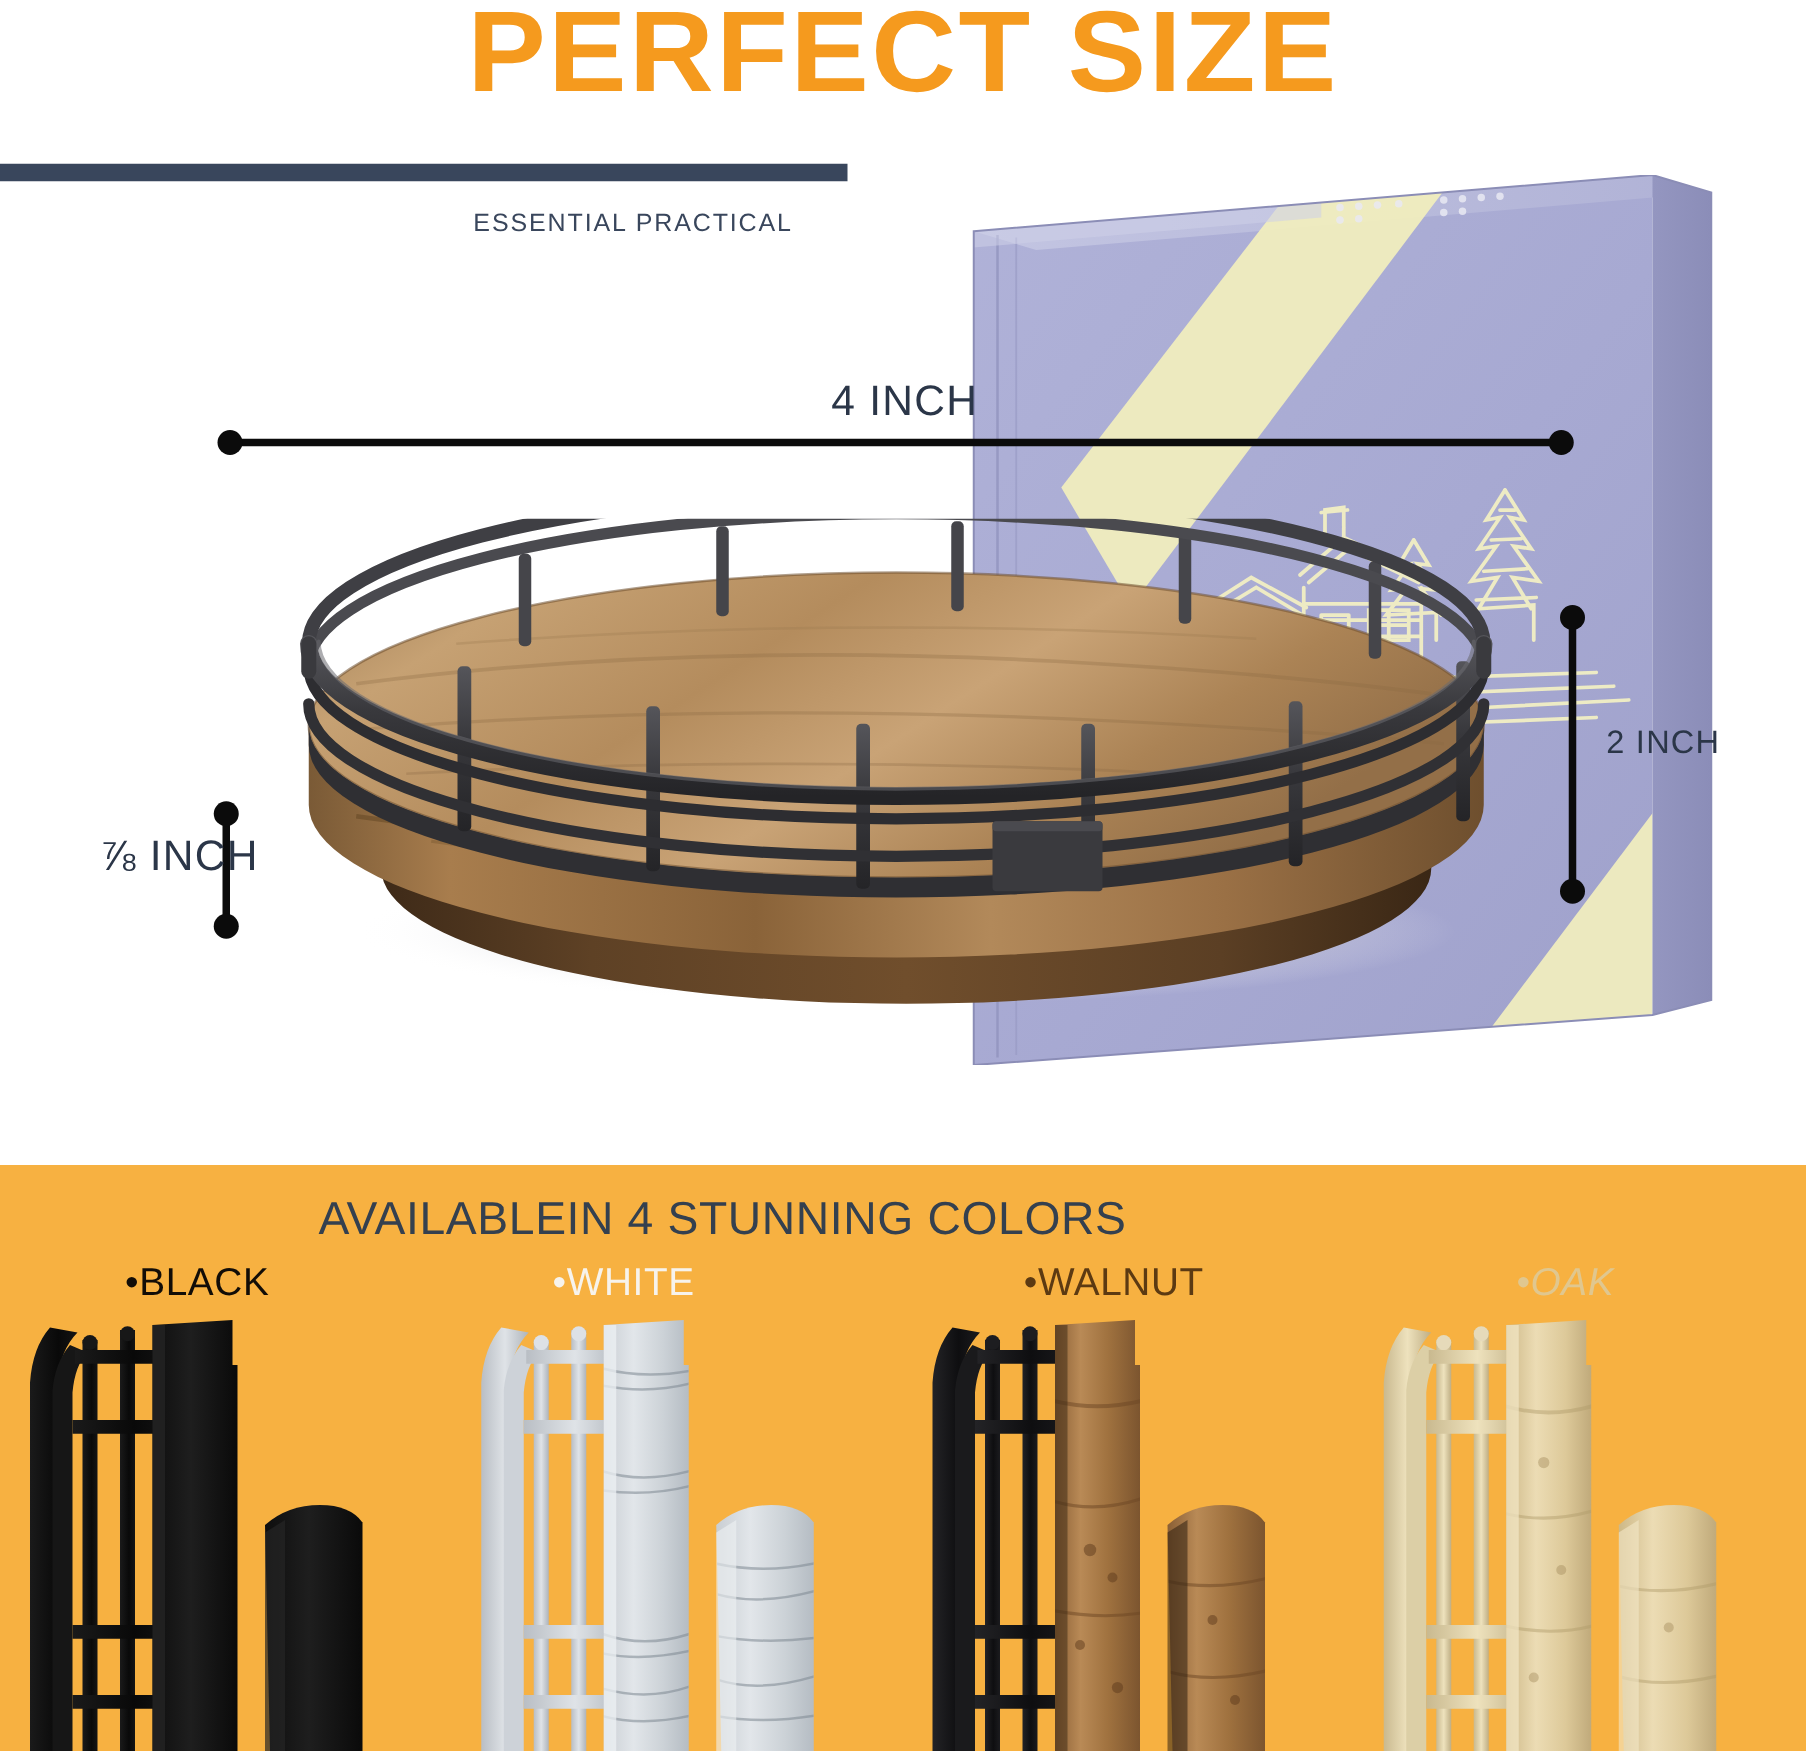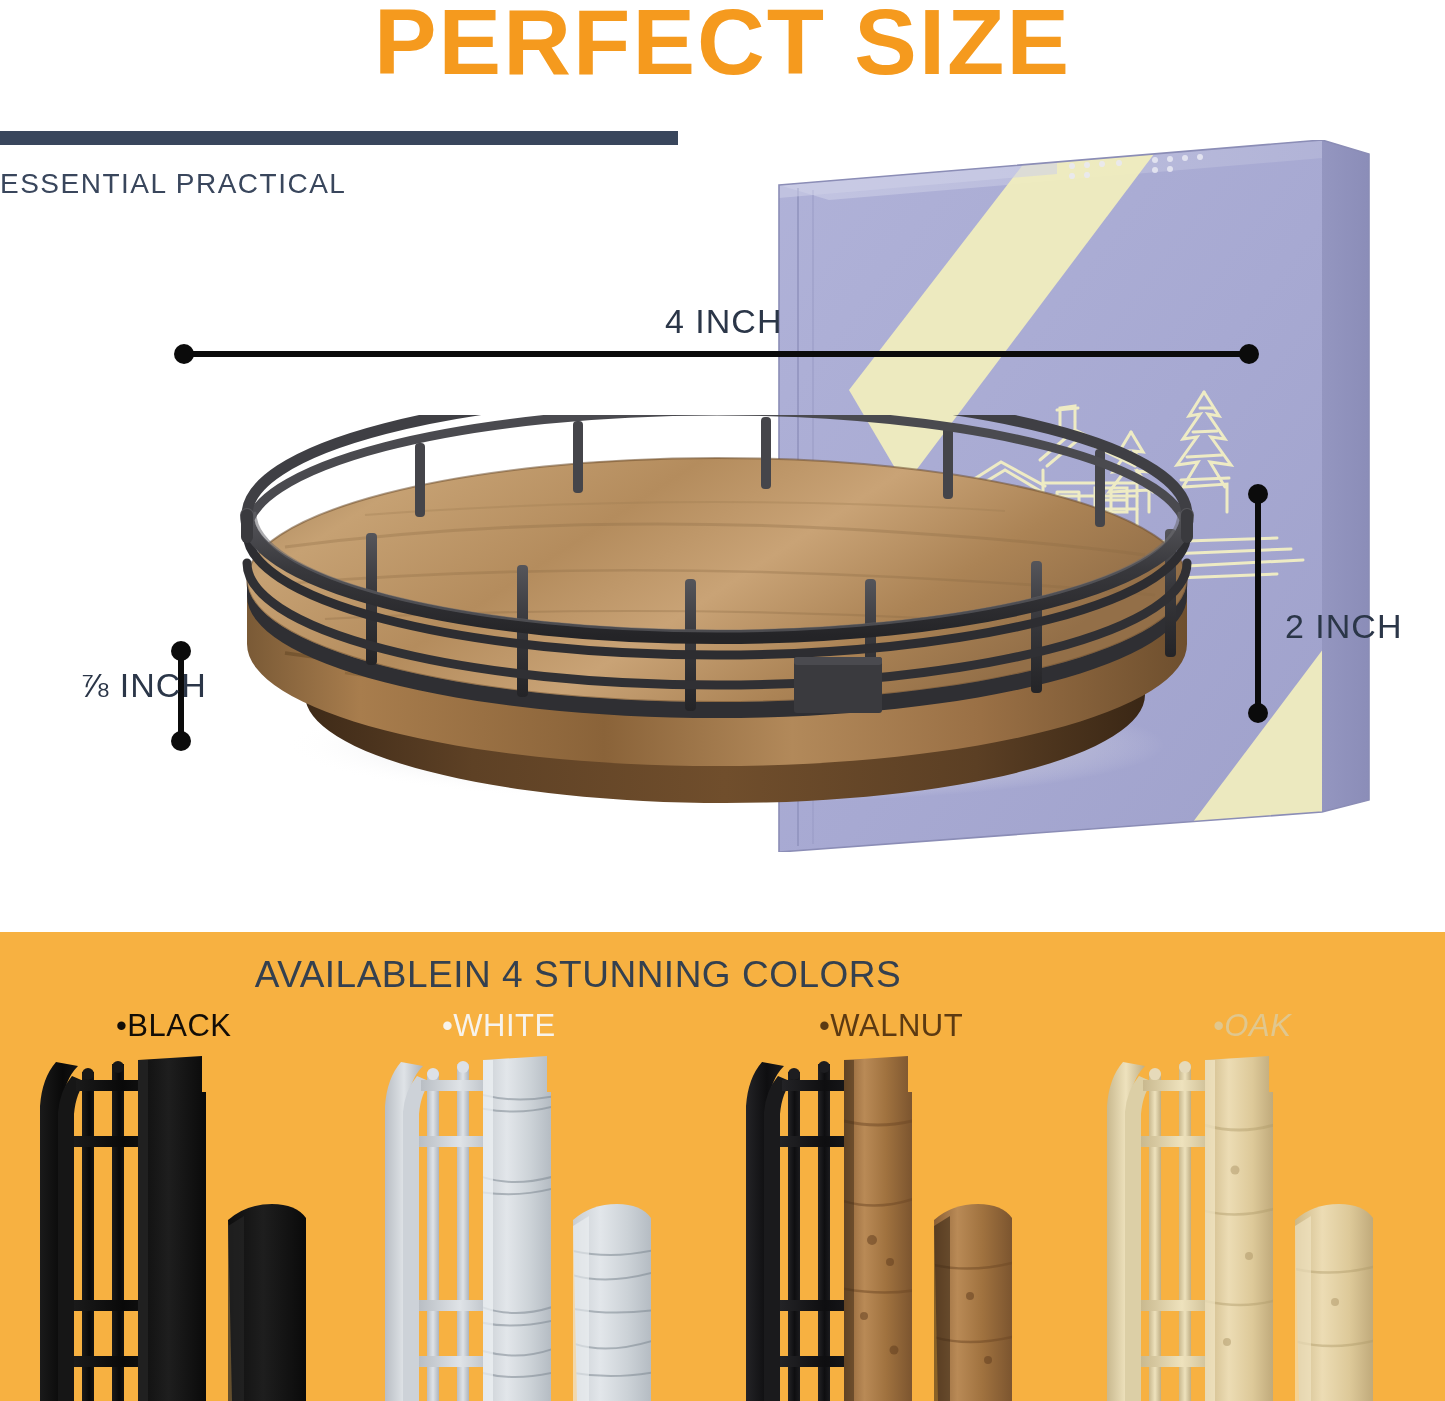--- a/index.html
+++ b/index.html
@@ -20,22 +20,22 @@
     color:#F59A1E;
     font-family:"Liberation Sans Narrow","Liberation Sans",sans-serif;
     transform:scaleX(1.02);
     white-space:nowrap;
   }
 
   #accent-bar{position:absolute;left:0;top:131px;width:678px;height:14px;background:#39465C;}
 
   #subtitle{
     position:absolute;left:0;top:168px;width:1013px;
-    text-align:left;
-    font-size:28px;letter-spacing:1.5px;
+    text-align:center;
+    font-size:20px;letter-spacing:1.5px;
     color:#39465C;
     font-family:"Liberation Sans Narrow","Liberation Sans",sans-serif;
     white-space:nowrap;
   }
 
   
   #package-box{position:absolute;left:757px;top:140px;width:650px;height:712px;}
   .box-svg{display:block;width:100%;height:100%;}
 
   
@@ -51,21 +51,21 @@
     white-space:nowrap;}
 
   #dim-9-line{left:190px;top:351px;width:1055px;}
   #dim-9-dot-l{left:174px;top:344px;}
   #dim-9-dot-r{left:1239px;top:344px;}
   #dim-9-label{left:665px;top:302px;font-size:34px;letter-spacing:1px;}
 
   #dim-2-line{left:1255px;top:500px;height:212px;}
   #dim-2-dot-t{left:1248px;top:484px;}
   #dim-2-dot-b{left:1248px;top:703px;}
-  #dim-2-label{left:1285px;top:578px;font-size:34px;letter-spacing:1px;margin-top:29px;}
+  #dim-2-label{left:1285px;top:578px;font-size:26px;letter-spacing:1px;}
 
   #dim-78-line{left:178px;top:654px;height:84px;}
   #dim-78-dot-t{left:171px;top:641px;}
   #dim-78-dot-b{left:171px;top:731px;}
   #dim-78-label{left:40px;top:666px;font-size:34px;letter-spacing:1px;margin-left:40px;}
 
   
   #colors-section{position:absolute;left:0;top:932px;width:1445px;height:469px;background:#F7B141;overflow:hidden;}
 
   #colors-heading{
@@ -78,21 +78,21 @@
   .swatch{position:absolute;top:76px;width:361px;height:393px;}
   .swatch-label{
     position:absolute;top:0;left:0;width:100%;
     font-size:31px;letter-spacing:.5px;
     font-family:"Liberation Sans Narrow","Liberation Sans",sans-serif;
     white-space:nowrap;
   }
   .swatch-art{position:absolute;top:42px;left:0;width:361px;height:351px;}
   .swatch-art svg{display:block;width:100%;height:100%;}
 
-  #swatch-black{left:16px;padding-left:27px;}
+  #swatch-black{left:0px;padding-left:27px;}
   #swatch-white{left:361px;}
   #swatch-walnut{left:722px;}
   #swatch-oak{left:1083px;font-style:italic;}
 
   #swatch-black .swatch-label{left:100px;color:#120d07;}
   #swatch-white .swatch-label{left:81px;color:#f7f3ec;}
   #swatch-walnut .swatch-label{left:97px;color:#5c3a12;}
   #swatch-oak .swatch-label{left:130px;color:#e0c78f;}
 </style>
 </head>

